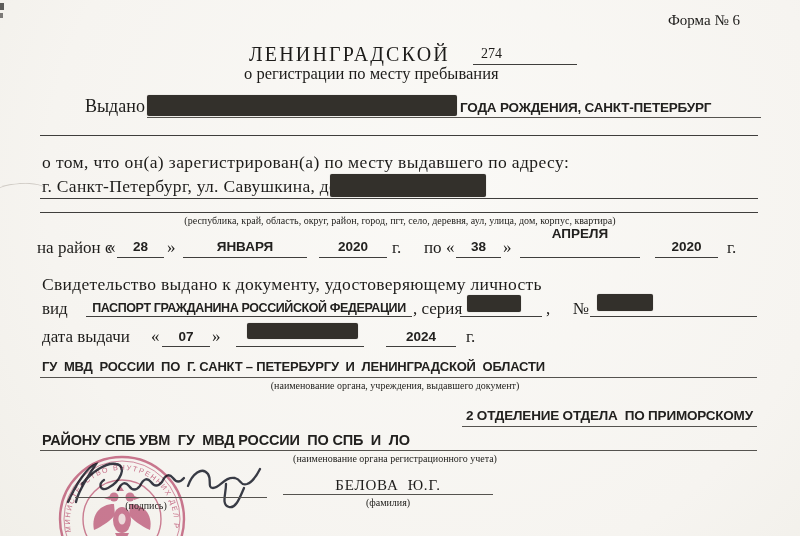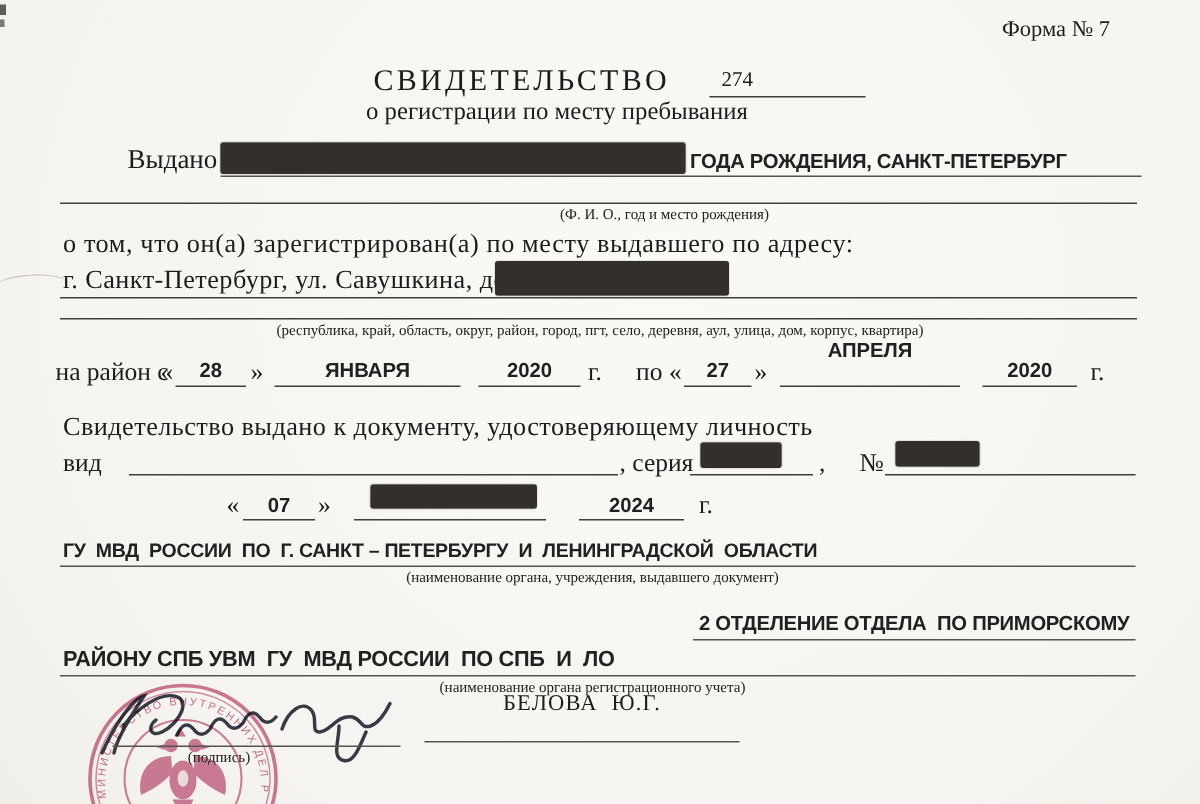--- a/index.html
+++ b/index.html
@@ -23,33 +23,32 @@
 </style>
 </head>
 <body>
 
 <div class="page">
 
   <div class="artifact" style="left:0;top:3px;width:4px;height:7px;opacity:.75"></div>
   <div class="artifact" style="left:0;top:13px;width:3px;height:5px;opacity:.6"></div>
   <div class="abs" style="left:-6px;top:183px;width:52px;height:16px;border-top:1px solid rgba(110,100,90,.28);border-radius:50%;transform:rotate(-4deg)"></div>
 
-  <div class="abs serif" style="left:668px;top:12px;font-size:15px">Форма № 7</div>
+  <div class="abs serif" style="left:668px;top:12px;font-size:15px">Форма № 6</div>
 
-  <div class="abs serif" style="left:249px;top:43px;font-size:20px;letter-spacing:2.2px">СВИДЕТЕЛЬСТВО</div>
+  <div class="abs serif" style="left:249px;top:43px;font-size:20px;letter-spacing:2.2px">ЛЕНИНГРАДСКОЙ</div>
   <div class="abs serif" style="left:481px;top:46px;font-size:14px">274</div>
   <div class="line" style="left:473px;top:64px;width:104px"></div>
   <div class="abs serif" style="left:244px;top:64px;font-size:16.5px">о регистрации по месту пребывания</div>
 
   <div class="abs serif" style="left:85px;top:96px;font-size:18px">Выдано</div>
   <div class="bar" style="left:147px;top:95px;width:310px;height:21px"></div>
   <div class="abs boldsans" style="left:460px;top:100px;font-size:13.5px">ГОДА РОЖДЕНИЯ, САНКТ-ПЕТЕРБУРГ</div>
   <div class="line soft" style="left:147px;top:117px;width:614px;border-top-width:1.5px"></div>
   <div class="line" style="left:40px;top:135px;width:718px"></div>
-  <div class="cap" style="left:193px;top:138px;width:500px">(Ф. И. О., год и место рождения)</div>
 
   <div class="abs serif" style="left:42px;top:152px;font-size:17.5px;letter-spacing:.4px">о том, что он(а) зарегистрирован(а) по месту выдавшего по адресу:</div>
 
   <div class="abs serif" style="left:42px;top:176px;font-size:17.5px;letter-spacing:.3px">г. Санкт-Петербург, ул. Савушкина, дом</div>
   <div class="bar" style="left:330px;top:174px;width:156px;height:23px"></div>
   <div class="line" style="left:40px;top:198px;width:718px"></div>
   <div class="line" style="left:40px;top:212px;width:718px"></div>
   <div class="cap" style="left:150px;top:215px;width:500px">(республика, край, область, округ, район, город, пгт, село, деревня, аул, улица, дом, корпус, квартира)</div>
 
   <div class="abs serif" style="left:37px;top:238px;font-size:17px">на район с</div>
@@ -57,41 +56,43 @@
   <div class="fld" style="left:117px;top:239px;width:47px">28</div>
   <div class="line" style="left:117px;top:257px;width:47px"></div>
   <div class="abs serif" style="left:167px;top:238px;font-size:17px">»</div>
   <div class="fld" style="left:183px;top:239px;width:124px">ЯНВАРЯ</div>
   <div class="line" style="left:183px;top:257px;width:124px"></div>
   <div class="fld" style="left:319px;top:239px;width:68px">2020</div>
   <div class="line" style="left:319px;top:257px;width:68px"></div>
   <div class="abs serif" style="left:392px;top:238px;font-size:17px">г.</div>
   <div class="abs serif" style="left:424px;top:238px;font-size:17px">по</div>
   <div class="abs serif" style="left:446px;top:238px;font-size:17px">«</div>
-  <div class="fld" style="left:456px;top:239px;width:45px">27</div>
+  <div class="fld" style="left:456px;top:239px;width:45px">38</div>
   <div class="line" style="left:456px;top:257px;width:45px"></div>
   <div class="abs serif" style="left:503px;top:238px;font-size:17px">»</div>
   <div class="fld" style="left:520px;top:226px;width:120px">АПРЕЛЯ</div>
   <div class="line" style="left:520px;top:257px;width:120px"></div>
   <div class="fld" style="left:655px;top:239px;width:63px">2020</div>
   <div class="line" style="left:655px;top:257px;width:63px"></div>
   <div class="abs serif" style="left:727px;top:238px;font-size:17px">г.</div>
 
   <div class="abs serif" style="left:42px;top:274px;font-size:17.5px;letter-spacing:.3px">Свидетельство выдано к документу, удостоверяющему личность</div>
 
   <div class="abs serif" style="left:42px;top:299px;font-size:17px">вид</div>
+  <div class="fld" style="left:86px;top:301px;width:326px;font-size:12.5px;letter-spacing:-0.4px">ПАСПОРТ ГРАЖДАНИНА РОССИЙСКОЙ ФЕДЕРАЦИИ</div>
   <div class="line" style="left:86px;top:316px;width:326px"></div>
   <div class="abs serif" style="left:413px;top:299px;font-size:17px">, серия</div>
   <div class="bar" style="left:467px;top:295px;width:54px;height:17px"></div>
   <div class="line" style="left:460px;top:316px;width:82px"></div>
   <div class="abs serif" style="left:546px;top:299px;font-size:17px">,</div>
   <div class="abs serif" style="left:573px;top:299px;font-size:17px">№</div>
   <div class="bar" style="left:597px;top:294px;width:56px;height:17px"></div>
   <div class="line" style="left:590px;top:316px;width:167px"></div>
 
+  <div class="abs serif" style="left:42px;top:327px;font-size:17px">дата выдачи</div>
   <div class="abs serif" style="left:151px;top:327px;font-size:17px">«</div>
   <div class="fld" style="left:162px;top:329px;width:48px">07</div>
   <div class="line" style="left:162px;top:346px;width:48px"></div>
   <div class="abs serif" style="left:212px;top:327px;font-size:17px">»</div>
   <div class="bar" style="left:247px;top:323px;width:111px;height:16px"></div>
   <div class="line" style="left:236px;top:346px;width:128px"></div>
   <div class="fld" style="left:386px;top:329px;width:70px">2024</div>
   <div class="line" style="left:386px;top:346px;width:70px"></div>
   <div class="abs serif" style="left:466px;top:327px;font-size:17px">г.</div>
 
@@ -137,16 +138,17 @@
       <path d="M10,52 C18,34 30,16 38,14 C30,26 20,42 18,52"></path>
       <path d="M24,34 C34,22 48,12 58,14 C70,16 62,32 50,38 C42,42 40,34 46,30"></path>
       <path d="M60,40 q5,-11 11,-4 q5,7 11,0 q5,-11 11,-4 q5,7 11,0 q5,-11 11,-4 q5,7 11,0"></path>
       <path d="M130,36 c4,-12 14,-20 20,-12 c4,6 -1,14 5,14 c7,0 12,-12 22,-10 c7,2 5,8 12,6 c6,-2 10,-9 13,-15"></path>
       <path d="M168,34 c0,10 -5,21 3,23 c7,2 11,-10 15,-19"></path>
     </g>
   </svg>
 
   <div class="line soft" style="left:75px;top:497px;width:192px"></div>
   <div class="cap" style="left:46px;top:500px;width:200px">(подпись)</div>
-  <div class="abs serif" style="left:283px;top:461px;width:210px;text-align:center;font-size:15px;letter-spacing:.8px">БЕЛОВА  Ю.Г.</div>
+  <div class="abs serif" style="left:283px;top:477px;width:210px;text-align:center;font-size:15px;letter-spacing:.8px">БЕЛОВА  Ю.Г.</div>
   <div class="line soft" style="left:283px;top:494px;width:210px"></div>
+  <div class="cap" style="left:283px;top:497px;width:210px">(фамилия)</div>
 
 </div>
 
 </body></html>

